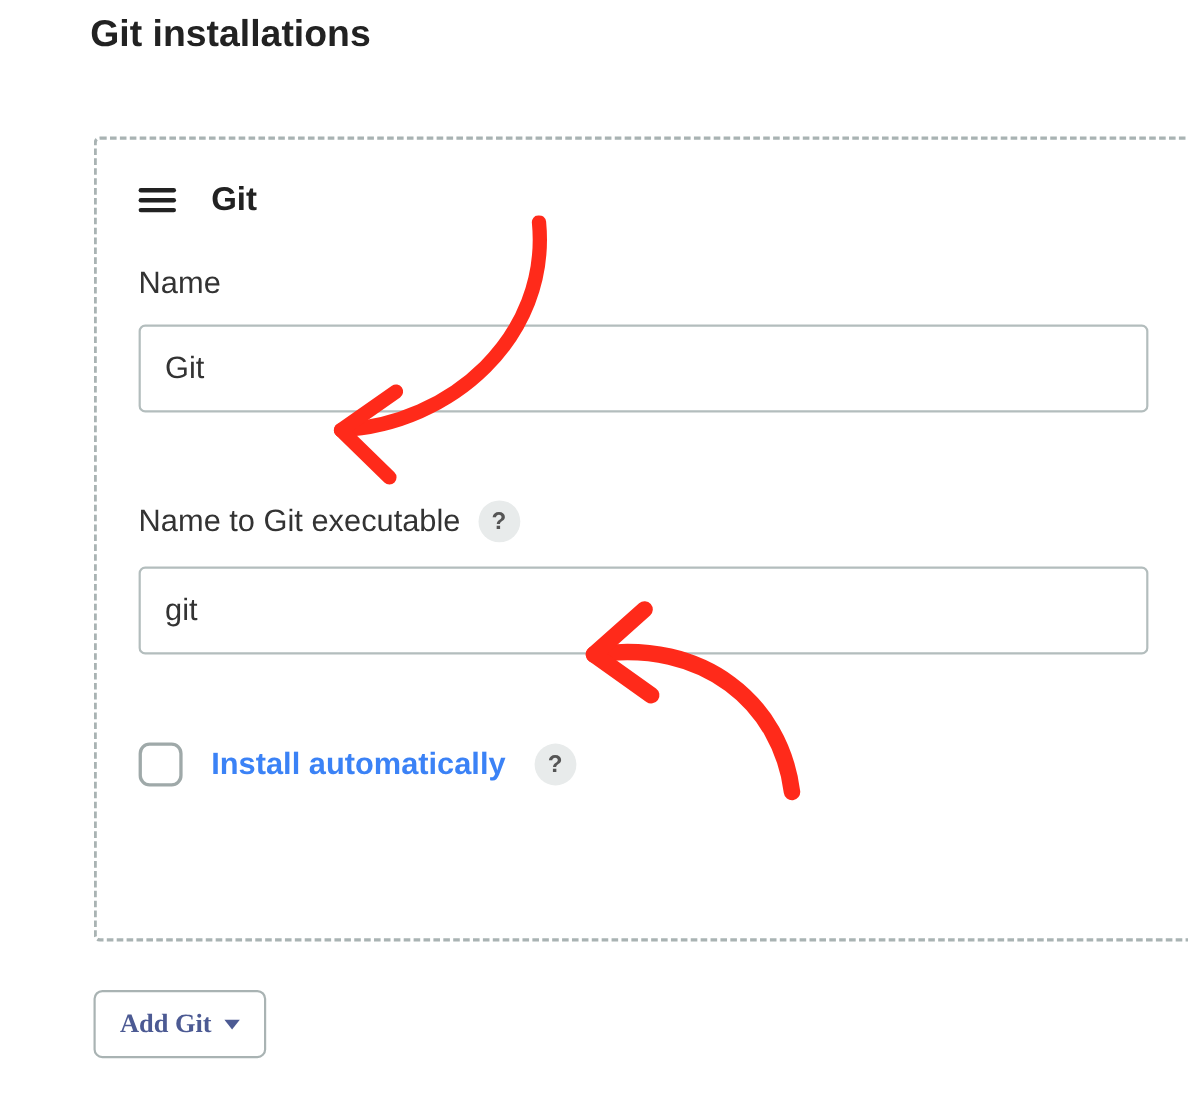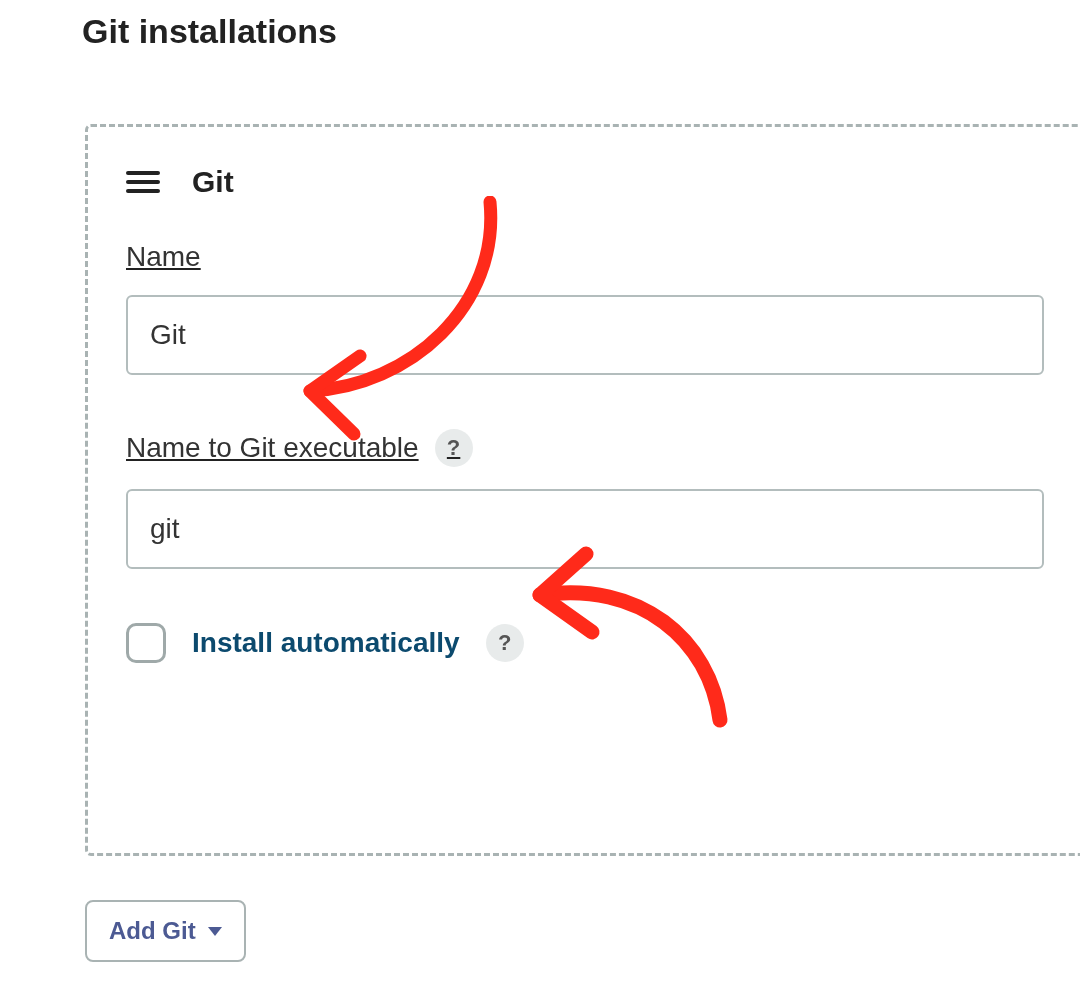--- a/index.html
+++ b/index.html
@@ -71,21 +71,21 @@
   .text-input {
     width: 100%;
     height: 80px;
     border: 2px solid #b3bdbd;
     border-radius: 6px;
     padding: 0 22px;
     font-size: 28px;
     color: #333;
     background: #fff;
   }
-  .group { margin-bottom: 54px; text-decoration: underline; }
+  .group { margin-bottom: 80px; }
   .help-badge {
     display: inline-flex;
     align-items: center;
     justify-content: center;
     width: 38px;
     height: 38px;
     border-radius: 50%;
     background: #e8ebeb;
     color: #555;
     font-size: 22px;
@@ -101,38 +101,39 @@
   .checkbox {
     width: 40px;
     height: 40px;
     border: 3px solid #9fa9a9;
     border-radius: 10px;
     background: #fff;
   }
   .check-label {
     font-size: 28px;
     font-weight: 600;
-    color: #0c4a6e;
+    color: #3b82f6;
   }
   .add-btn {
     position: absolute;
     left: 85px;
     top: 900px;
     height: 62px;
     padding: 0 22px;
     border: 2px solid #a9b3b3;
     border-radius: 8px;
     background: #fff;
     color: #4c5a93;
     font-size: 24px;
     font-weight: 700;
     display: inline-flex;
     align-items: center;
     gap: 12px;
     cursor: pointer;
+    font-family: Liberation Serif, serif;
   }
   .caret-down-icon {
     width: 0; height: 0;
     border-left: 7px solid transparent;
     border-right: 7px solid transparent;
     border-top: 9px solid #4c5a93;
   }
   
   .arrow-svg {
     position: absolute;

